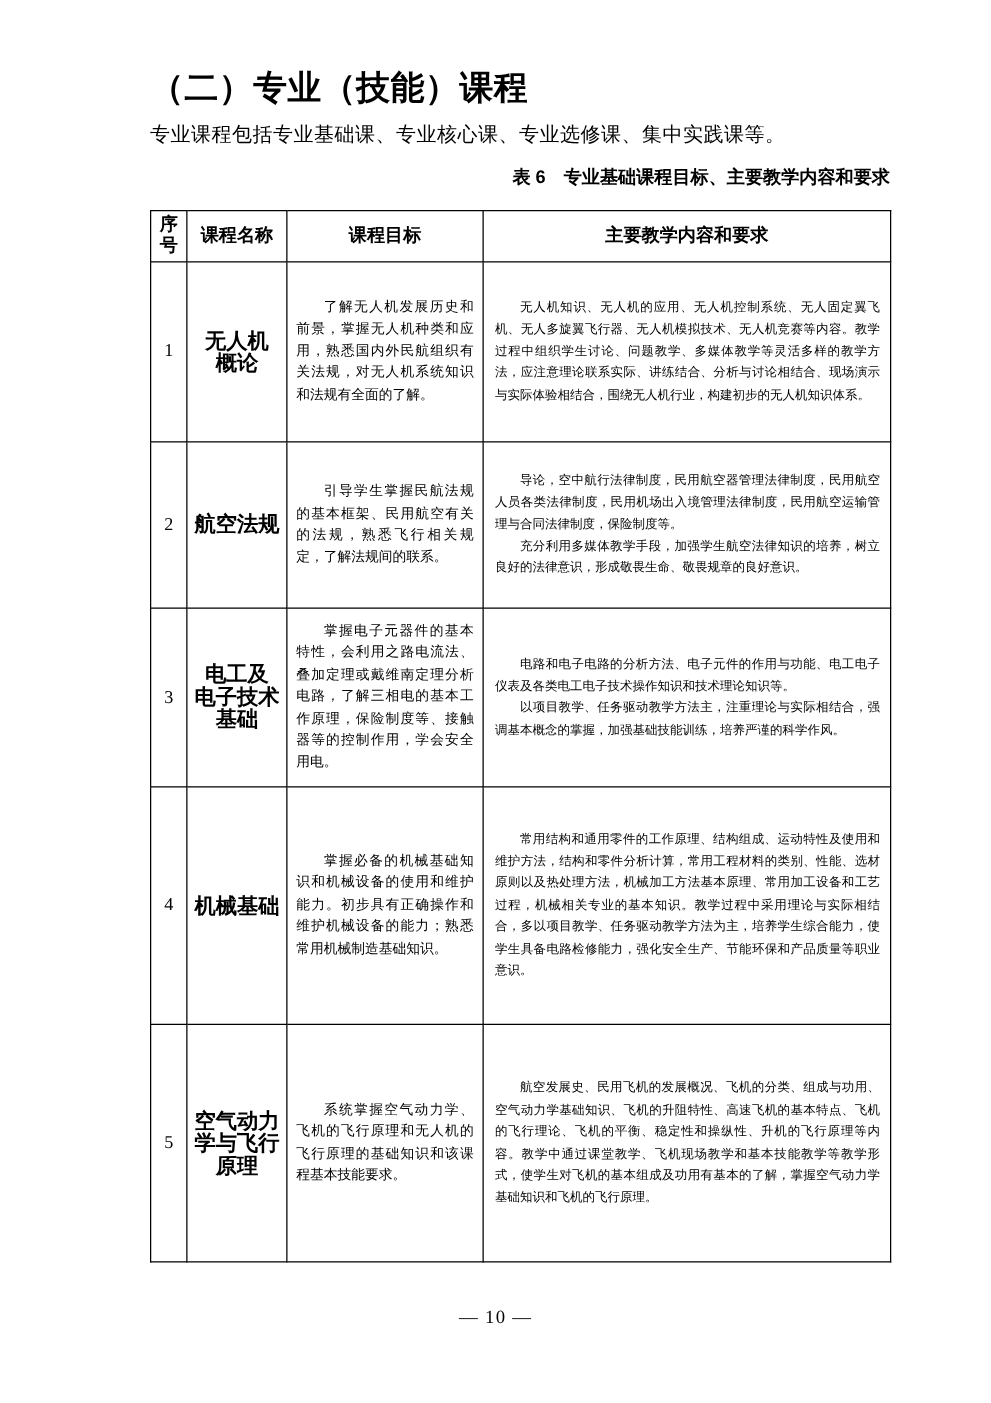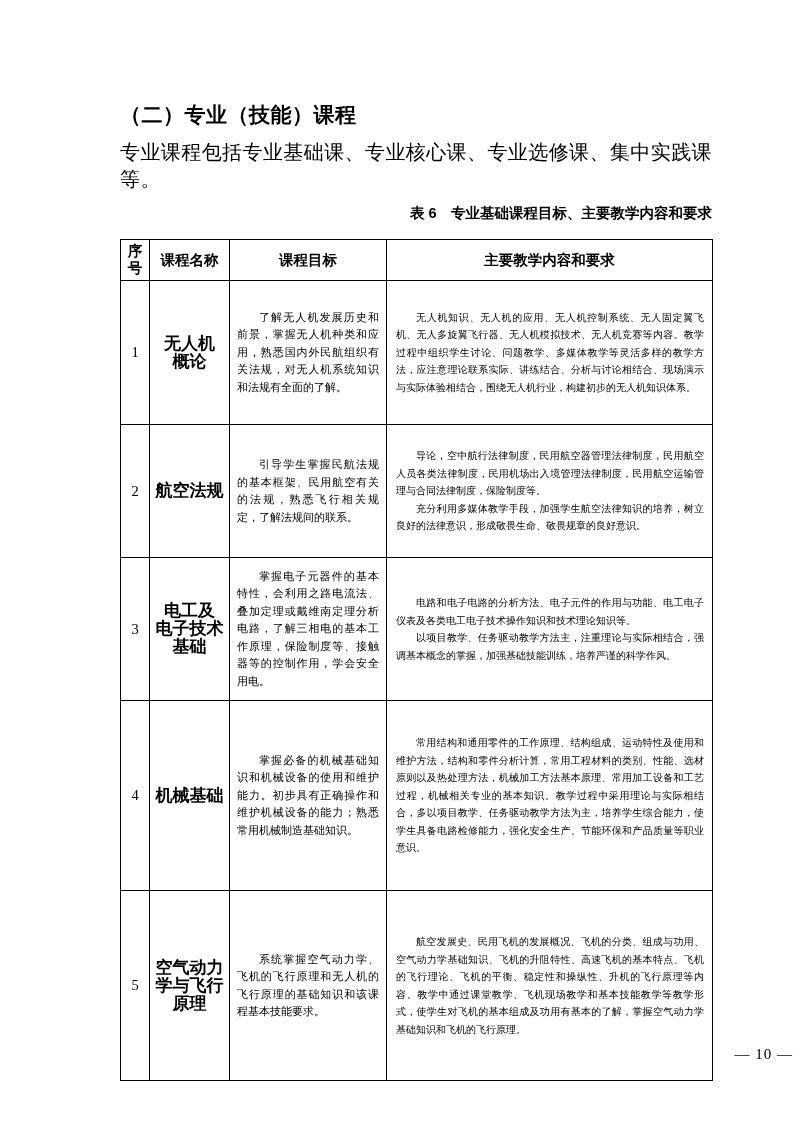--- a/index.html
+++ b/index.html
@@ -10,31 +10,31 @@
     font-family: "Liberation Serif", "DejaVu Serif", serif;
     position: relative;
     overflow: hidden;
   }
   .content {
     padding-left: 120px;
     padding-right: 81px;
   }
   .heading {
     margin: 0;
-    padding-top: 101px;
+    padding-top: 57px;
     font-family: "Liberation Sans", "DejaVu Sans", sans-serif;
-    font-size: 21px;
+    font-size: 27px;
     font-weight: bold;
     line-height: 27px;
     letter-spacing: 0.5px;
   }
   .intro {
     margin: 0;
     margin-top: 11px;
-    font-size: 20px;
+    font-size: 16px;
     line-height: 27px;
     letter-spacing: 0.4px;
     text-align: justify;
   }
   .table-caption {
     margin: 0;
     margin-top: 11px;
     font-family: "Liberation Sans", "DejaVu Sans", sans-serif;
     font-size: 14.5px;
     font-weight: bold;
@@ -86,21 +86,21 @@
   td.cell-goal p, td.cell-content p {
     margin: 0;
     text-indent: 2em;
     text-align: justify;
   }
   .page-number {
     position: absolute;
     top: 1046px;
     left: 0;
     width: 100%;
-    text-align: right;
+    text-align: center;
     font-size: 15px;
     letter-spacing: 1px;
   }
 </style>
 </head>
 <body>
 
 <div class="content">
   <h2 class="heading">（二）专业（技能）课程</h2>
   <p class="intro">专业课程包括专业基础课、专业核心课、专业选修课、集中实践课等。</p>

